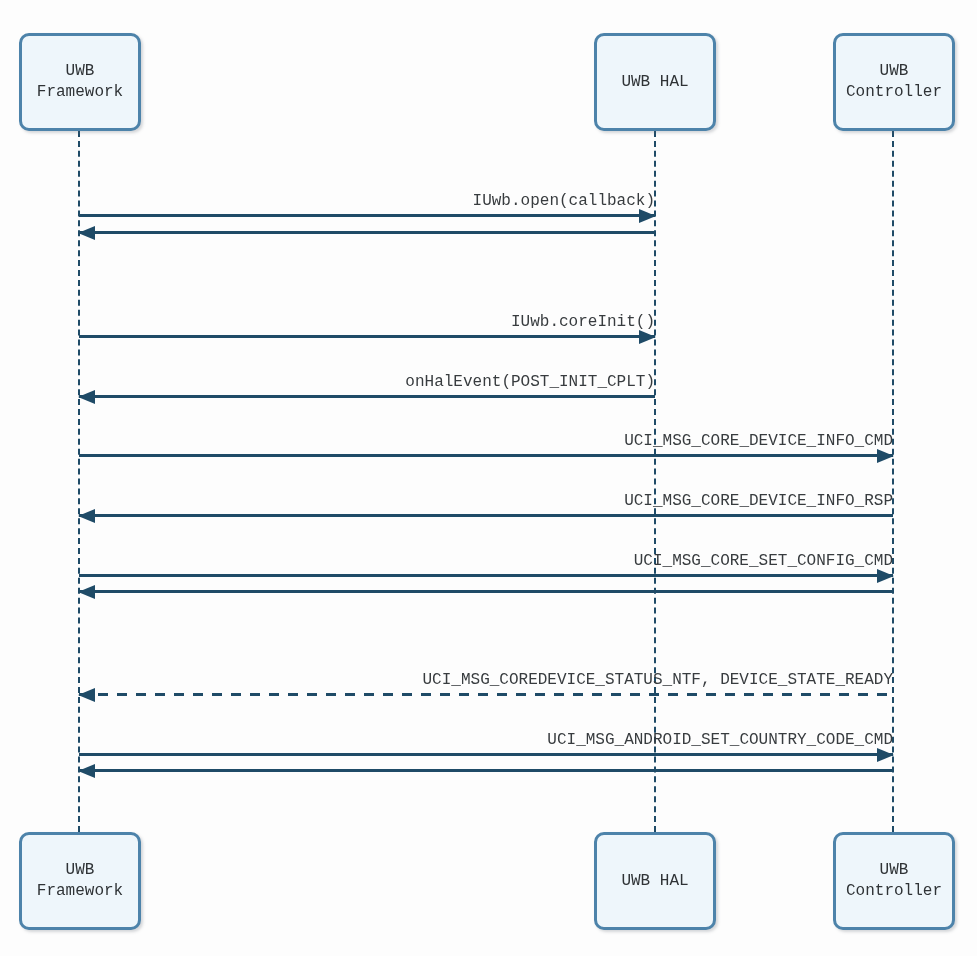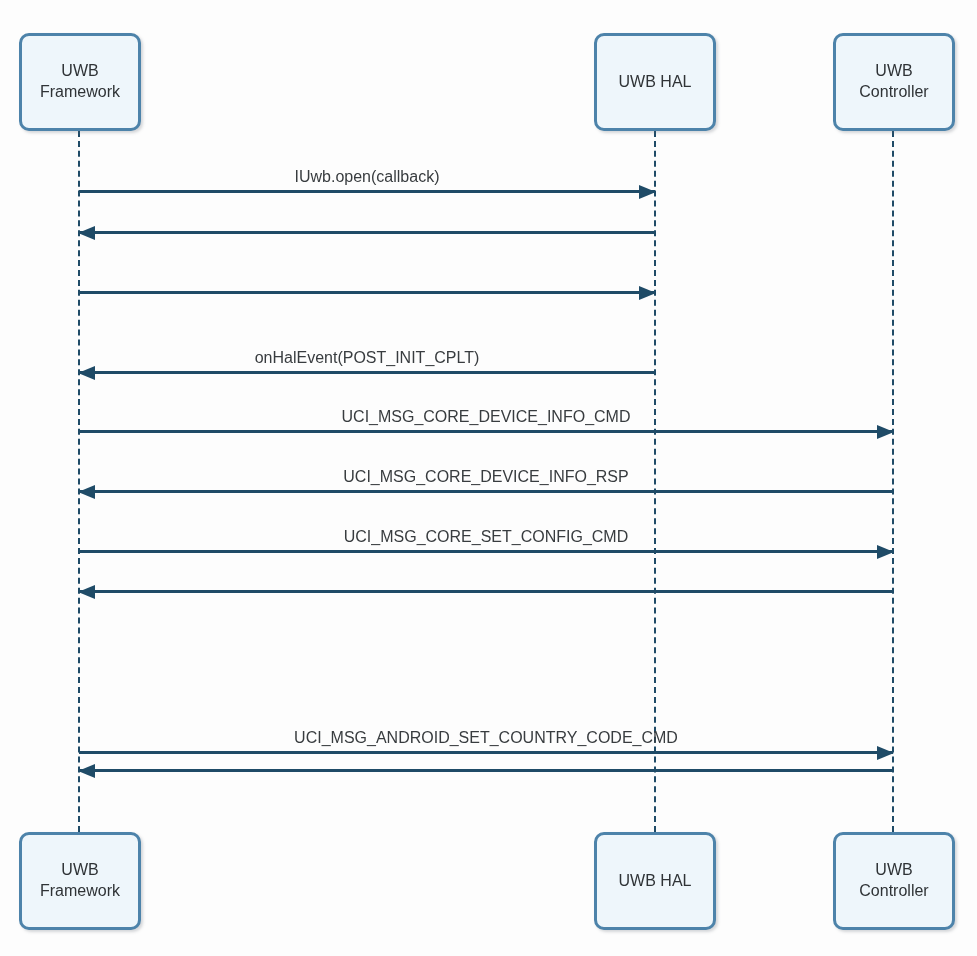--- a/index.html
+++ b/index.html
@@ -6,40 +6,40 @@
     --line:#1f4b67;
     --box-border:#4d83aa;
     --box-fill:#eef6fb;
     --box-text:#2f3336;
     --label-text:#383c3f;
     --bg:#fdfdfd;
   }
   *{box-sizing:border-box;margin:0;padding:0;}
   html,body{width:977px;height:956px;background:var(--bg);overflow:hidden;
     font-family:"Liberation Sans", sans-serif;}
-  .stage{position:relative;width:977px;height:956px;background:var(--bg);}
+  .stage{position:relative;width:977px;height:956px;background:var(--bg);font-family:Liberation Mono, monospace;}
 
   
   .lifeline{position:absolute;top:131px;height:701px;width:0;
     border-left:2px dashed var(--line);z-index:1;}
 
   
   .actor{position:absolute;width:122px;height:98px;background:var(--box-fill);
     border:3px solid var(--box-border);border-radius:10px;z-index:3;
     display:flex;align-items:center;justify-content:center;
     box-shadow:2px 2px 3px rgba(90,100,110,0.25);}
   .actor-label{display:block;width:100px;text-align:center;font-size:16px;
     line-height:1.3;color:var(--box-text);}
 
   
   .msg{position:absolute;z-index:2;}
   .msg.short{left:79px;width:576px;}
   .msg.long{left:79px;width:814px;}
-  .msg-label{height:20px;line-height:20px;text-align:center;font-size:16px;
-    color:var(--label-text);white-space:nowrap;}
+  .msg-label{height:20px;line-height:20px;text-align:right;font-size:16px;
+    color:var(--label-text);white-space:nowrap;margin-top:24px;}
   .msg-line{margin-top:3px;height:3px;background:var(--line);position:relative;}
   .msg.dashed .msg-line{background:repeating-linear-gradient(to right,
     var(--line) 0 10px, transparent 10px 19px);}
   .msg-line.to-right::after{content:"";position:absolute;right:-1px;top:50%;
     transform:translateY(-50%);width:0;height:0;
     border-top:7px solid transparent;border-bottom:7px solid transparent;
     border-left:17px solid var(--line);}
   .msg-line.to-left::before{content:"";position:absolute;left:-1px;top:50%;
     transform:translateY(-50%);width:0;height:0;
     border-top:7px solid transparent;border-bottom:7px solid transparent;
@@ -77,20 +77,21 @@
   <div class="msg short" style="top:167px">
     <div class="msg-label">IUwb.open(callback)</div>
     <div class="msg-line to-right"></div>
   </div>
 
   <div class="msg short" style="top:228px">
     <div class="msg-line to-left"></div>
   </div>
 
   <div class="msg short" style="top:288px">
+    <div class="msg-label">IUwb.coreInit()</div>
     <div class="msg-line to-right"></div>
   </div>
 
   <div class="msg short" style="top:348px">
     <div class="msg-label">onHalEvent(POST_INIT_CPLT)</div>
     <div class="msg-line to-left"></div>
   </div>
 
   <div class="msg long" style="top:407px">
     <div class="msg-label">UCI_MSG_CORE_DEVICE_INFO_CMD</div>
@@ -104,22 +105,26 @@
 
   <div class="msg long" style="top:527px">
     <div class="msg-label">UCI_MSG_CORE_SET_CONFIG_CMD</div>
     <div class="msg-line to-right"></div>
   </div>
 
   <div class="msg long" style="top:587px">
     <div class="msg-line to-left"></div>
   </div>
 
+  <div class="msg long dashed" style="top:646px">
+    <div class="msg-label">UCI_MSG_COREDEVICE_STATUS_NTF, DEVICE_STATE_READY</div>
+    <div class="msg-line to-left"></div>
+  </div>
 
-  <div class="msg long" style="top:728px">
+  <div class="msg long" style="top:706px">
     <div class="msg-label">UCI_MSG_ANDROID_SET_COUNTRY_CODE_CMD</div>
     <div class="msg-line to-right"></div>
   </div>
 
   <div class="msg long" style="top:766px">
     <div class="msg-line to-left"></div>
   </div>
 
 </div>
 

